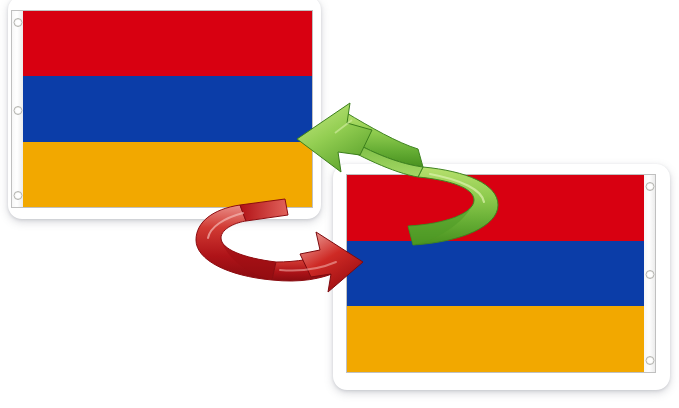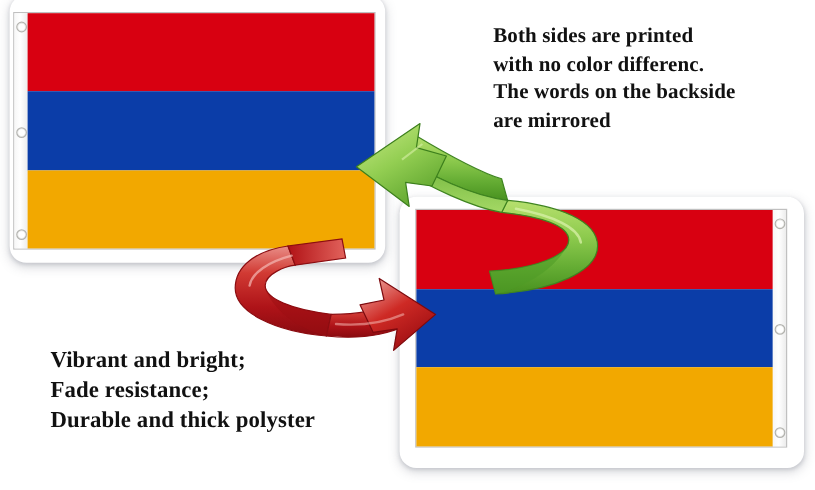--- a/index.html
+++ b/index.html
@@ -228,22 +228,15 @@
                L 311 277
                L 331 274
                L 328 292
                Z" fill="url(#redHead)" stroke="#7D0A0E" stroke-width="1" stroke-linejoin="round"></path>
 
       <path d="M 243 213 C 224 218, 210 227, 208 238" fill="none" stroke="#F4B8B3" stroke-width="2" opacity="0.7" stroke-linecap="round"></path>
       <path d="M 280 270 C 303 272, 322 268, 336 262" fill="none" stroke="#F4B8B3" stroke-width="2" opacity="0.55" stroke-linecap="round"></path>
     </g>
   </svg>
 
-  <div class="caption" id="caption-top">Both sides are printed
-with no color differenc.
-The words on the backside
-are mirrored</div>
-
-  <div class="caption" id="caption-bottom">Vibrant and bright;
-Fade resistance;
-Durable and thick polyster</div>
+
 
 </div>
 
 </body></html>

